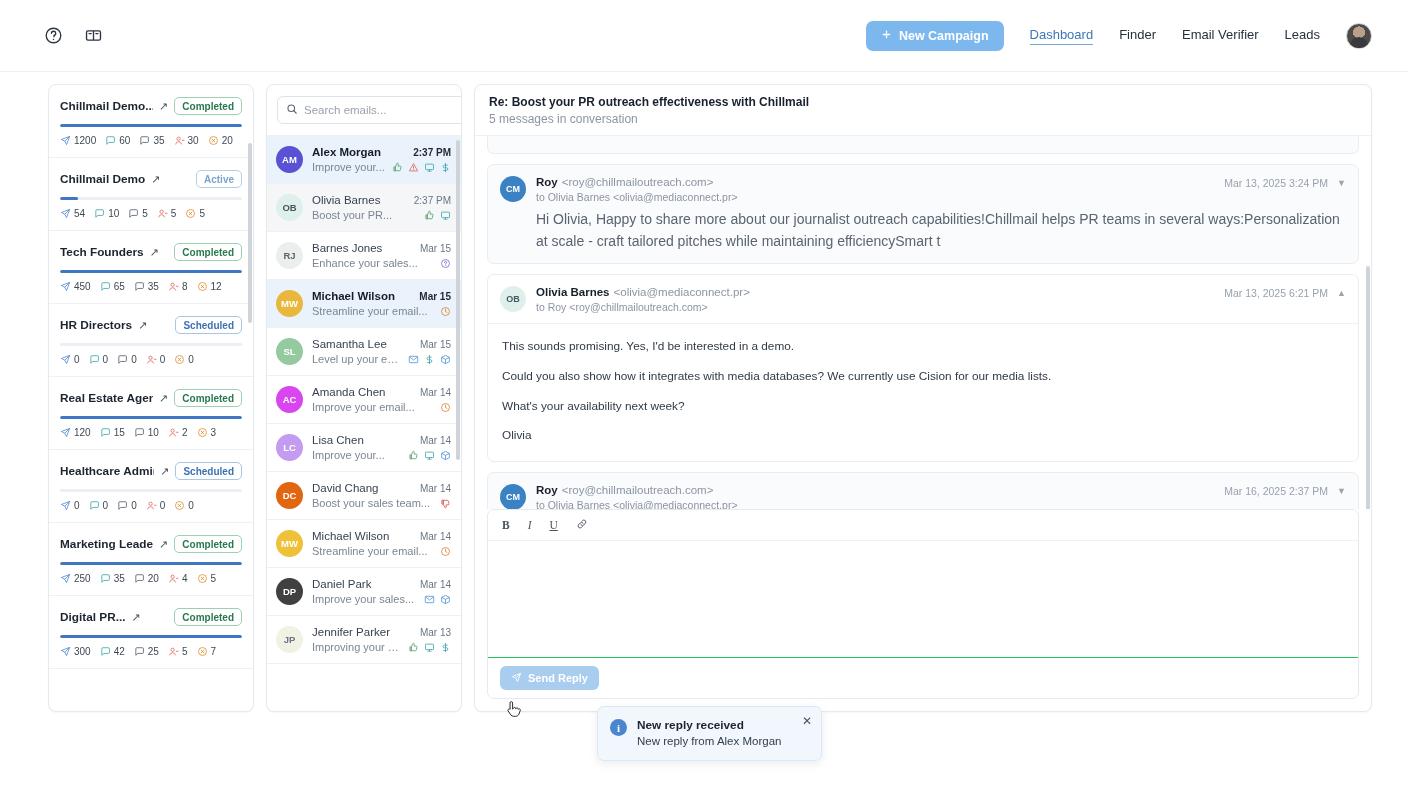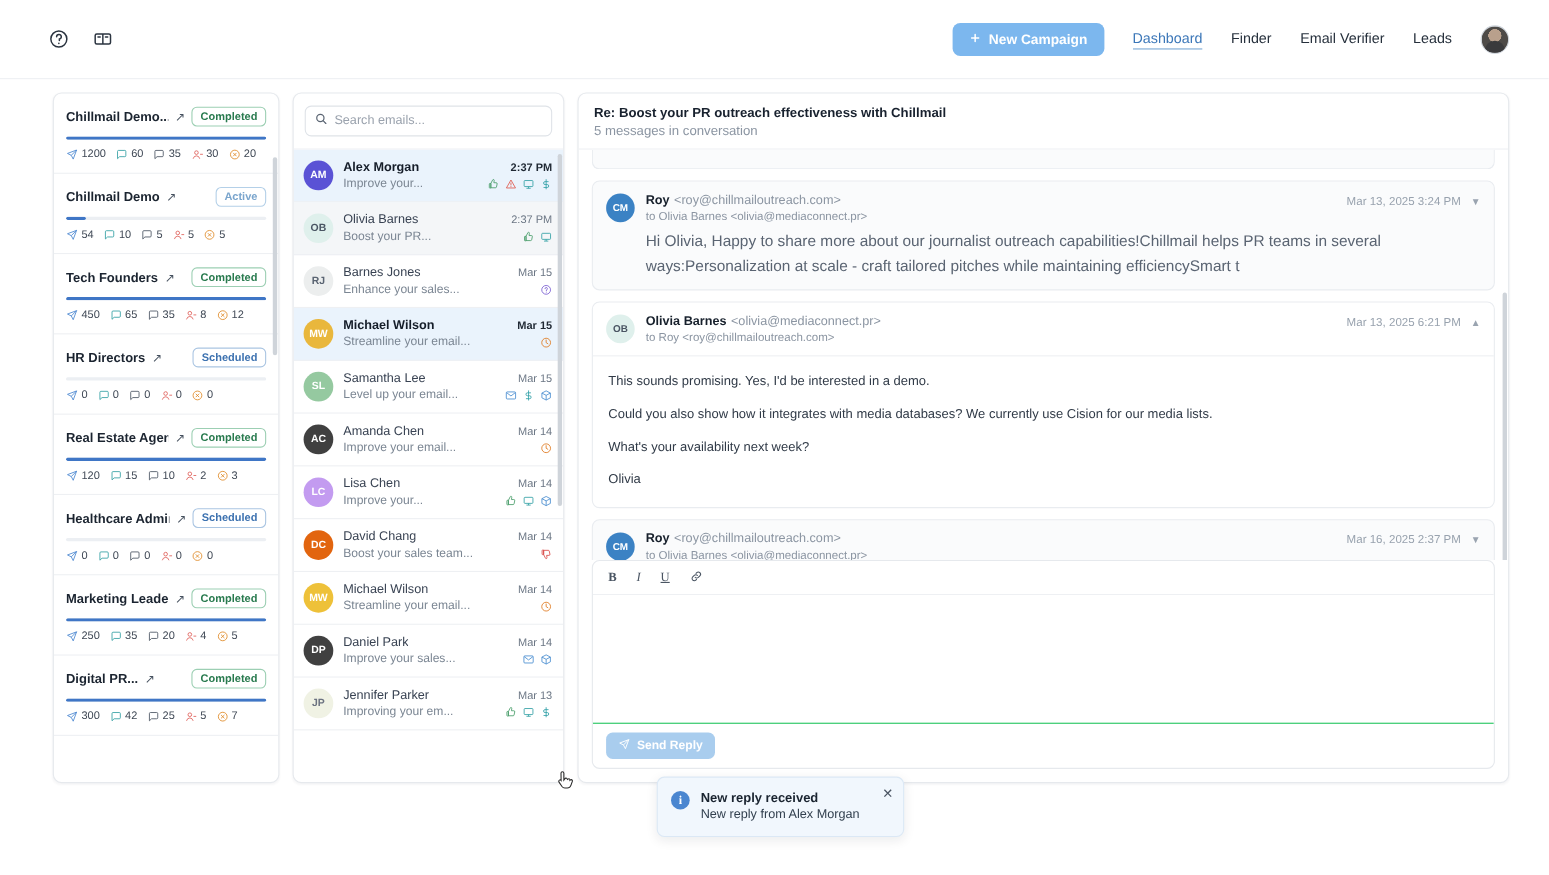--- a/index.html
+++ b/index.html
@@ -118,21 +118,21 @@
     height: 3px; border-radius: 2px; background: #eceff3;
     margin: 9px 0 8px 0; overflow: hidden;
   }
   .progress > i { display: block; height: 100%; background: #3f76c6; border-radius: 2px; }
   .camp-stats { display: flex; align-items: center; gap: 3px; }
   .stat { display: flex; align-items: center; gap: 3px; font-size: 10px; color: #3f4855; }
   .stat + .stat { margin-left: 6px; }
   .stat svg { display: block; }
 
   
-  .emails { width: 247px; }
+  .emails { width: 196px; }
   .mail-scroll { flex: 1; overflow: hidden; position: relative; }
   .mail-item {
     display: flex; gap: 9px;
     padding: 10px 10px 10px 9px;
     border-bottom: 1px solid #eef0f3;
     cursor: pointer;
     align-items: flex-start;
   }
   .mail-item.sel   { background: #eaf3fc; }
   .mail-item.read   { background: #f4f6f8; }
@@ -906,21 +906,21 @@
                   <svg width="11" height="11" viewBox="0 0 24 24" fill="none" stroke="#4a8ed0" stroke-width="1.7">
                     <path d="M12 2.9l8.4 4.4v9.4L12 21.1 3.6 16.7V7.3z"></path>
                     <path d="M3.6 7.3L12 11.7l8.4-4.4M12 11.7v9.4"></path>
                   </svg>
                 </span>
               </span>
             </div>
           </div>
         </div>
         <div class="mail-item ">
-          <div class="mail-avatar" style="background: #404040; text-align: right;">AC</div>
+          <div class="mail-avatar" style="background: #d946ef; text-align: right;">AC</div>
           <div class="mail-body">
             <div class="mail-line1">
               <span class="mail-from">Amanda Chen</span>
               <span class="mail-date">Mar 14</span>
             </div>
             <div class="mail-line2">
               <span class="mail-subj">Improve your email...</span>
               <span class="mail-tags">
                 <span style="display: inline-flex;">
                   <svg width="11" height="11" viewBox="0 0 24 24" fill="none" stroke="#e07a1f" stroke-width="1.7">

